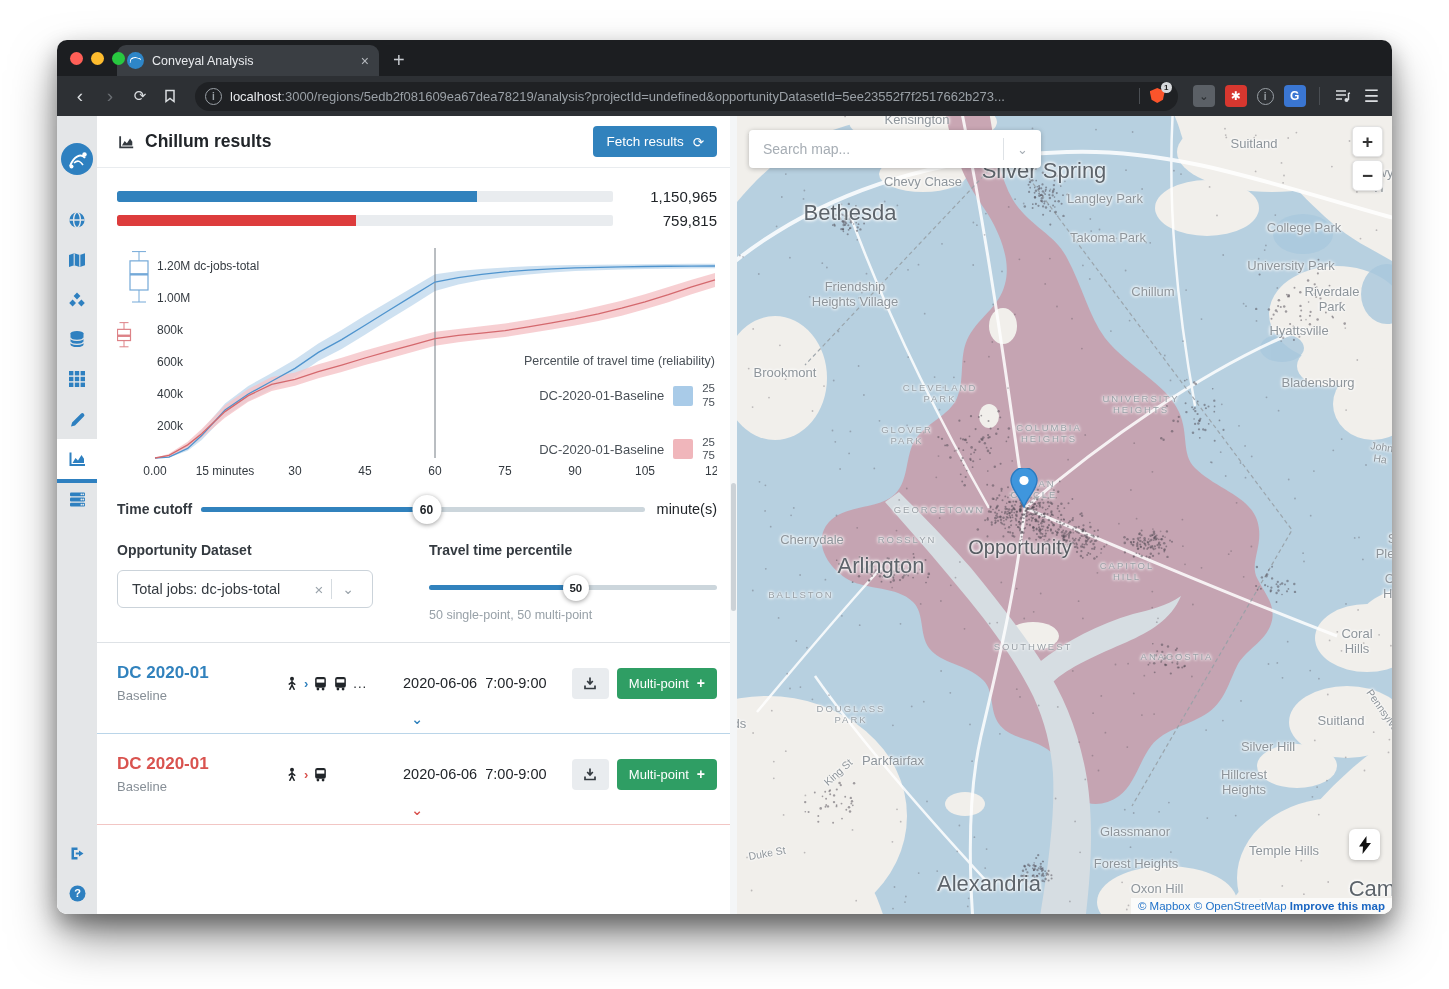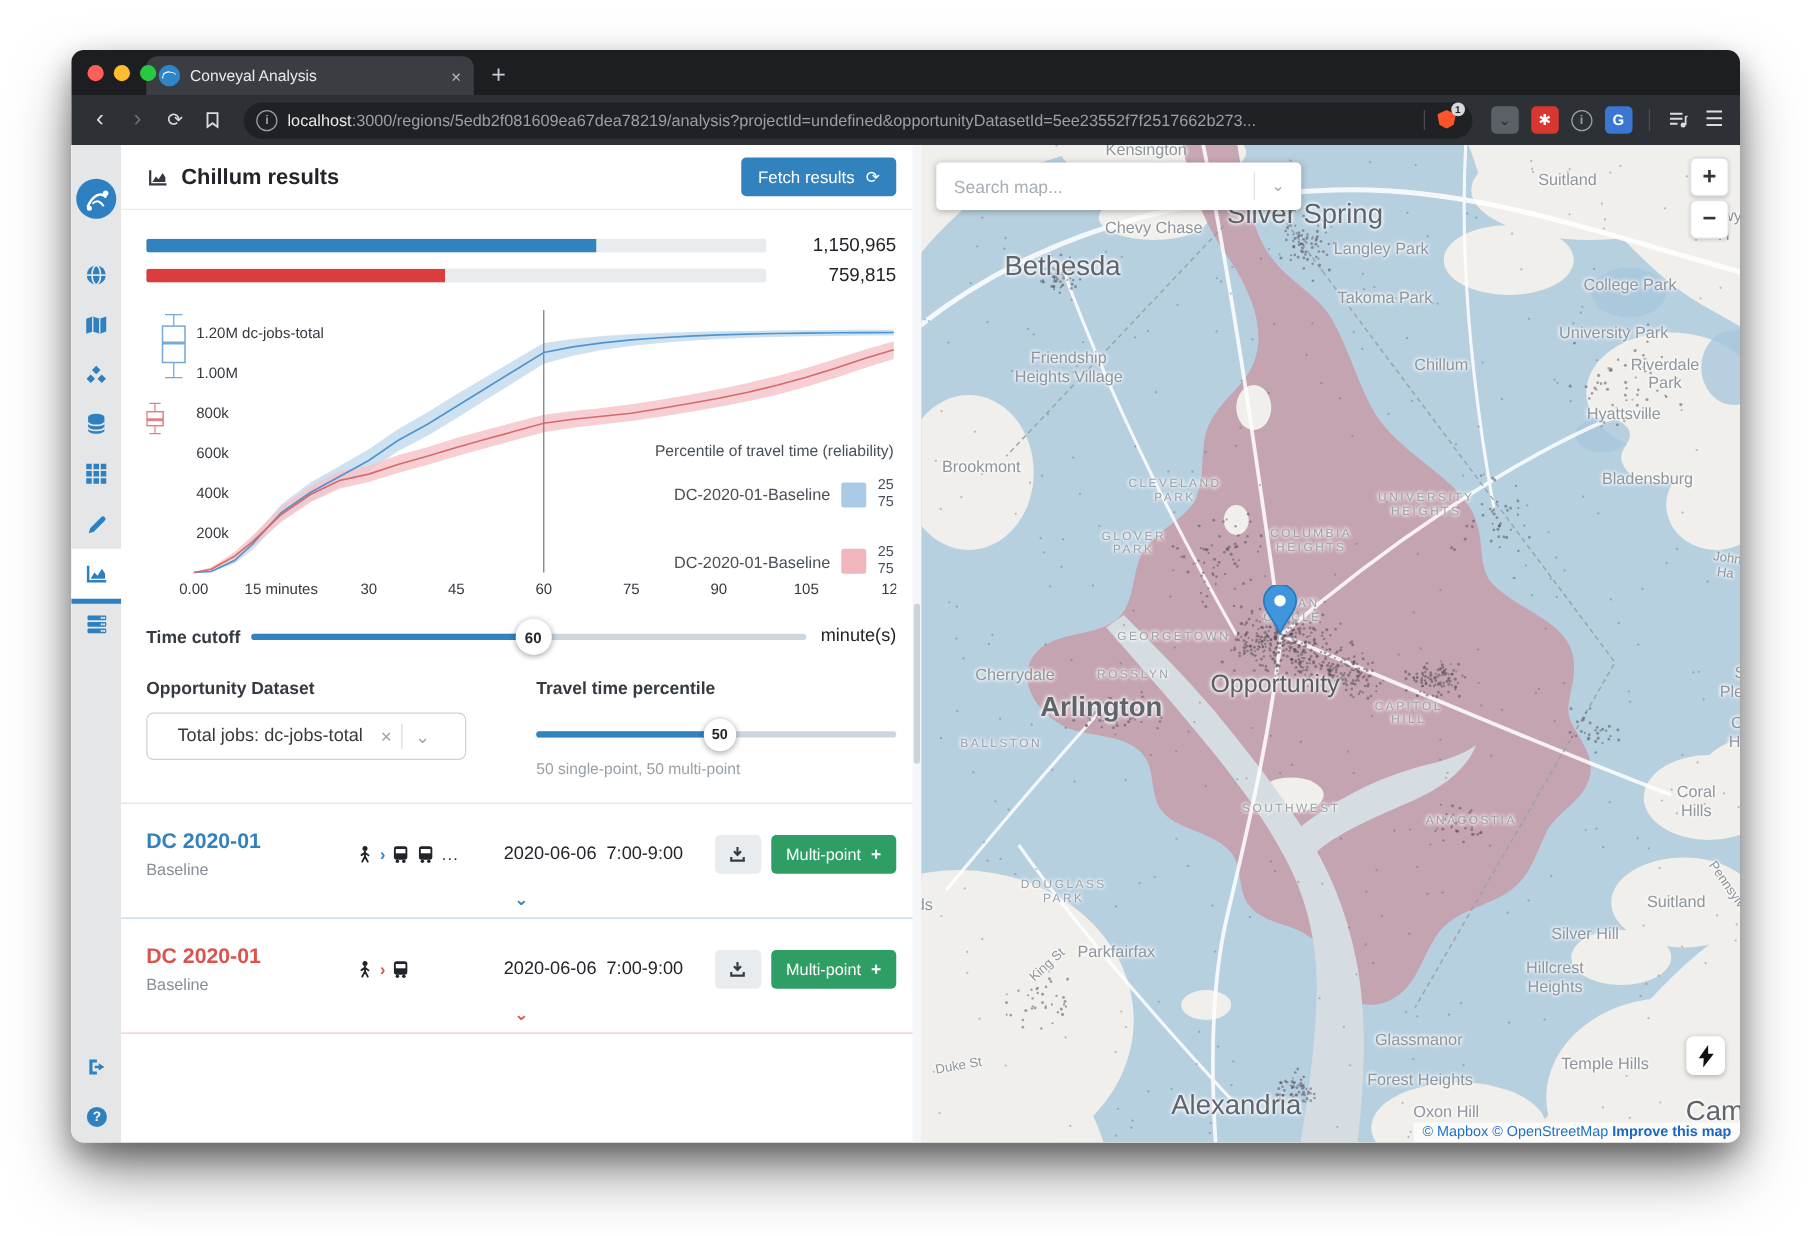--- a/index.html
+++ b/index.html
@@ -64,21 +64,21 @@
   .clabel{width:84px;font-size:14px;font-weight:600;color:#343a40;}
   .slider{position:relative;flex:1;height:30px;}
   .strack{position:absolute;left:0;right:0;top:13px;height:5px;background:#ccd6dc;border-radius:3px;}
   .sfill{position:absolute;left:0;top:13px;height:5px;background:#3182bd;border-radius:3px;}
   .shandle{position:absolute;top:1px;width:29px;height:29px;border-radius:50%;background:#fff;box-shadow:0 1px 5px rgba(0,0,0,.4);
            display:flex;align-items:center;justify-content:center;font-size:12px;font-weight:700;color:#212529;transform:translateX(-50%);}
   .cunit{width:72px;text-align:right;font-size:14.5px;color:#212529;}
   .twocol{display:flex;padding:2px 20px 20px;border-bottom:1px solid #dee2e6;}
   .col-l{width:256px;margin-right:56px;flex:none;}
   .flabel{font-size:14px;font-weight:600;color:#343a40;margin-bottom:12px;}
-  .select{height:36px;border:1px solid #cbd3da;border-radius:6px;display:flex;align-items:center;padding:0 24px;}
+  .select{height:36px;border:1px solid #cbd3da;border-radius:6px;display:flex;align-items:center;padding:0 14px;}
   .selval{flex:1;font-size:14.5px;color:#343a40;white-space:nowrap;overflow:hidden;}
   .selx{color:#9aa3ab;font-size:15px;padding:0 8px;}
   .seldiv{width:1px;height:20px;background:#d5dbe0;}
   .selchev{color:#9aa3ab;font-size:14px;padding:0 4px 0 10px;}
   .col-r{flex:1;}
   .caption{font-size:12.5px;color:#98a1a8;margin-top:6px;}
   .arow{display:flex;align-items:center;padding:20px 20px 0;border-bottom:1px solid;}
   .arow .left{width:168px;flex:none;}
   .aname{font-size:17px;font-weight:600;}
   .avariant{font-size:13px;color:#868e96;margin-top:5px;}
@@ -1980,21 +1980,21 @@
             <div class="mlabel caps" style="left: 170px; top: 319px;">GLOVER
 PARK</div>
             <div class="mlabel sm" style="left: 644px; top: 337px; transform: translate(-50%, -50%) rotate(8deg);">John Ha</div>
             <div class="mlabel caps" style="left: 297px; top: 373px;">LOGAN
 CIRCLE</div>
             <div class="mlabel caps" style="left: 202px; top: 394px;">GEORGETOWN</div>
             <div class="mlabel xl" style="left: 283px; top: 432px;">Opportunity</div>
             <div class="mlabel md" style="left: 75px; top: 424px;">Cherrydale</div>
             <div class="mlabel caps" style="left: 170px; top: 424px;">ROSSLYN</div>
             <div class="mlabel md" style="left: 664px; top: 430px;">Seat Pleasant</div>
-            <div class="mlabel lg" style="left: 144px; top: 450px; font-weight: bold;">Arlington</div>
+            <div class="mlabel lg" style="left: 144px; top: 450px;">Arlington</div>
             <div class="mlabel caps" style="left: 390px; top: 455px;">CAPITOL
 HILL</div>
             <div class="mlabel md" style="left: 668px; top: 470px;">Capitol Heights</div>
             <div class="mlabel caps" style="left: 64px; top: 479px; text-align: right;">BALLSTON</div>
             <div class="mlabel md" style="left: 620px; top: 525px;">Coral Hills</div>
             <div class="mlabel caps" style="left: 296px; top: 531px;">SOUTHWEST</div>
             <div class="mlabel caps" style="left: 440px; top: 541px;">ANACOSTIA</div>
             <div class="mlabel caps" style="left: 114px; top: 598px;">DOUGLASS
 PARK</div>
             <div class="mlabel md" style="left: -24px; top: 600px;">Bailey's

